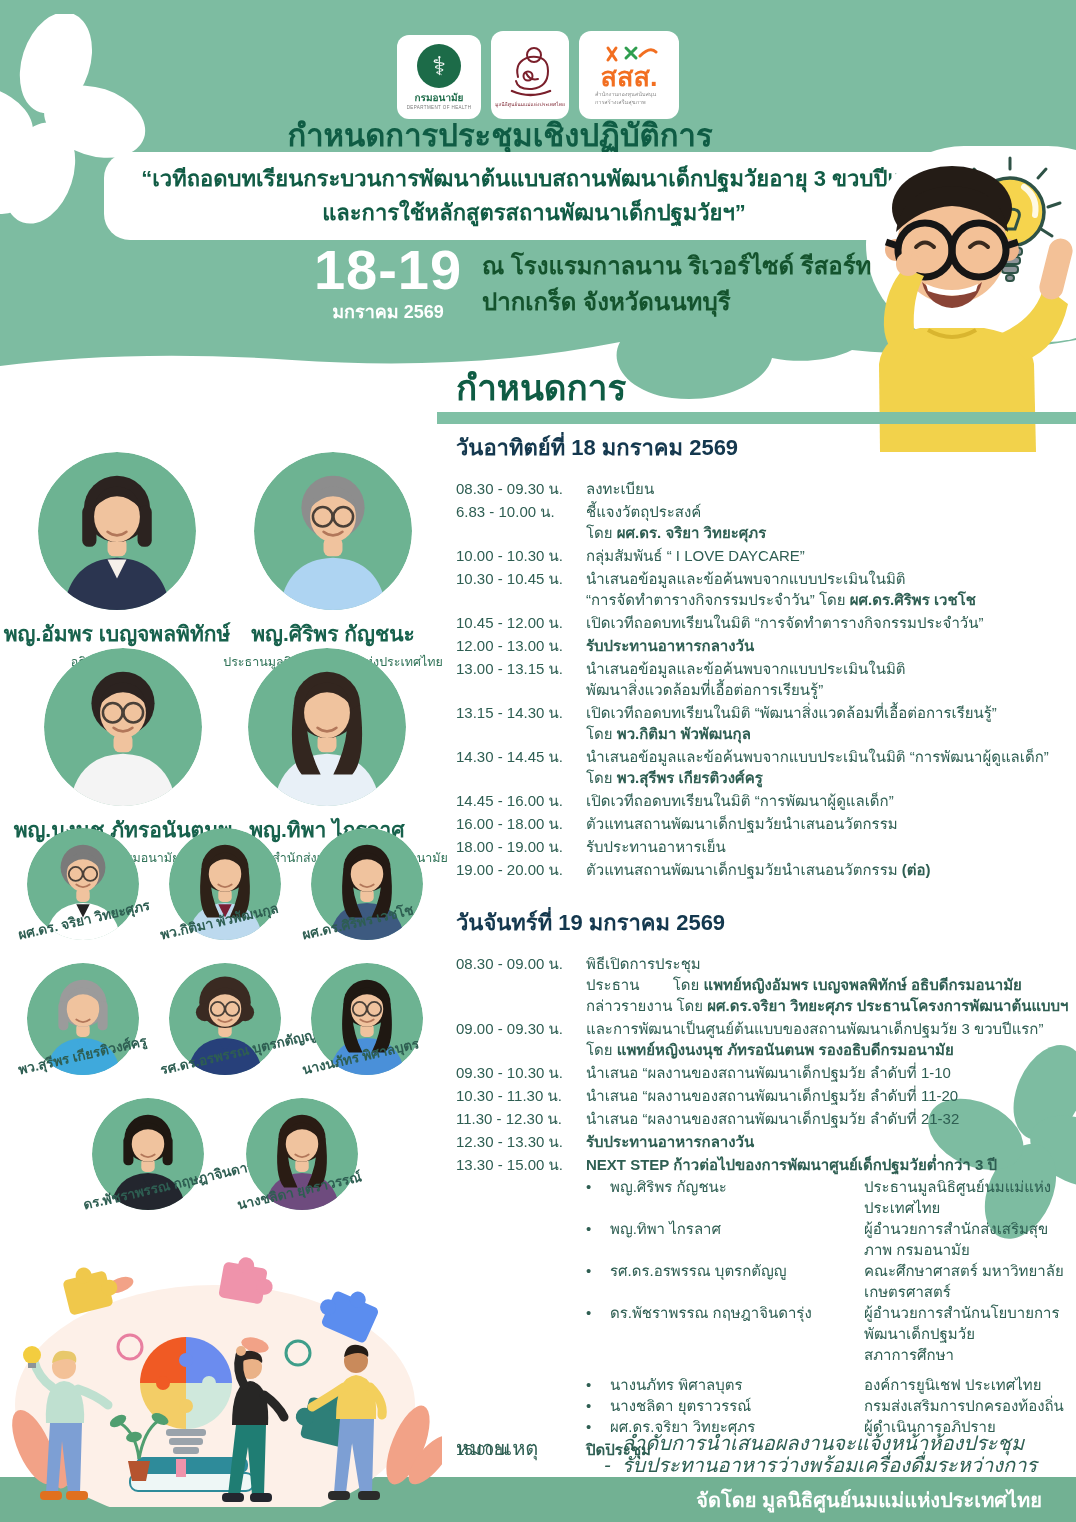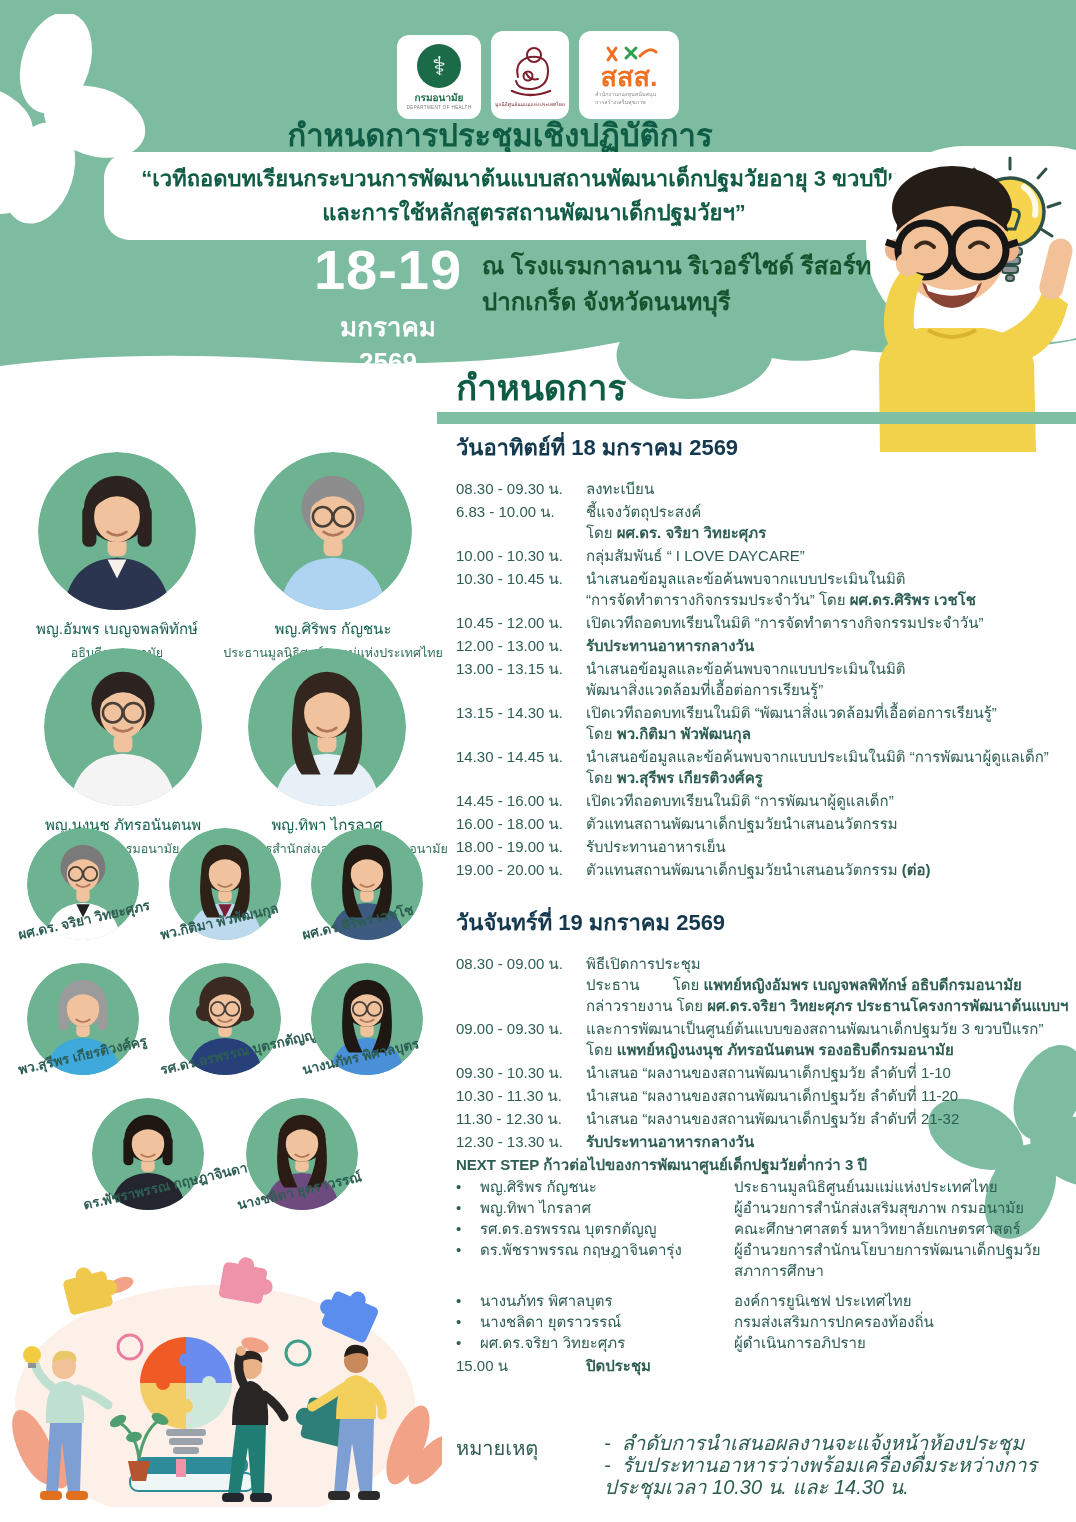--- a/index.html
+++ b/index.html
@@ -21,21 +21,21 @@
   .doh-cap-en{font-size:4.5px;color:#777;letter-spacing:.4px;}
   .milk-cap{font-size:5px;color:#7a1f2b;margin-top:1px;text-align:center;}
   .sss-name{font-size:27px;font-weight:800;color:#f26f21;line-height:1;}
   .sss-cap{font-size:5.5px;color:#888;line-height:1.3;text-align:left;align-self:flex-start;margin-left:14px;}
   .main-title{position:absolute;top:110px;left:0;width:1000px;text-align:center;font-size:31px;font-weight:800;color:#0f5c44;z-index:2;}
   .quote-box{position:absolute;left:104px;top:152px;width:860px;height:88px;background:#fff;border-radius:26px;
              display:flex;flex-direction:column;justify-content:center;text-align:center;z-index:2;
              color:#115c45;font-weight:700;font-size:22px;line-height:1.55;}
   .date-block{position:absolute;left:308px;top:243px;width:160px;text-align:center;color:#fff;z-index:3;}
   .date-big{font-size:56px;font-weight:800;line-height:.95;letter-spacing:1px;}
-  .date-sub{font-size:26px;font-weight:700;margin-top:10px;}
+  .date-sub{font-size:18px;font-weight:700;margin-top:1px;}
   .venue{position:absolute;left:482px;top:248px;color:#14532d;font-size:24px;font-weight:700;line-height:1.5;z-index:3;}
   .cloud{position:absolute;right:-70px;top:146px;width:280px;height:196px;background:#fff;border-radius:110px;z-index:2;}
   .bulb{position:absolute;right:10px;top:156px;z-index:3;}
   .boy{position:absolute;right:0;top:146px;z-index:4;}
   
   .agenda-title{position:absolute;left:456px;top:360px;font-size:35px;font-weight:800;color:#0f5c44;z-index:6;}
   .agenda-bar{position:absolute;left:437px;right:0;top:412px;height:12px;background:#7fc0a5;z-index:6;}
   
   .speakers{position:absolute;left:0;top:452px;width:450px;z-index:3;}
   .sp-row{display:flex;justify-content:center;align-items:flex-start;}
@@ -44,21 +44,21 @@
   .sp-row.r3,.sp-row.r4{gap:20px;height:135px;}
   .sp-row.r5{gap:32px;}
   .sp{position:relative;text-align:center;}
   .sp.lg{width:198px;}
   .sp.sm{width:122px;}
   .ph{border-radius:50%;overflow:hidden;margin:0 auto;}
   .sp.lg .ph{width:158px;height:158px;}
   .sp.sm .ph{width:112px;height:112px;}
   .ph svg{display:block;width:100%;height:100%;}
   .lblwrap{position:relative;left:50%;transform:translateX(-50%);width:max-content;margin-top:7px;}
-  .nm{font-size:15px;font-weight:400;color:#17614c;white-space:nowrap;}
+  .nm{font-size:21px;font-weight:700;color:#17614c;white-space:nowrap;}
   .rl{font-size:12.5px;color:#2f7257;margin-top:2px;white-space:nowrap;}
   .rot{position:absolute;left:-6px;top:100%;margin-top:-16px;transform:rotate(-13deg);transform-origin:left top;
        font-size:13.5px;font-weight:600;color:#2e5e52;white-space:nowrap;}
   
   .schedule{position:absolute;left:456px;top:430px;width:614px;font-size:15px;color:#2e5e52;z-index:4;}
   .day-heading{font-size:22px;font-weight:800;color:#14384e;margin:0 0 13px;}
   .day-heading.second{margin-top:25px;}
   .entry{display:flex;margin-bottom:2px;}
   .time{width:130px;flex:none;line-height:21px;}
   .body{flex:1;}
@@ -586,20 +586,21 @@
             <div class="line"><span>นำเสนอ “ผลงานของสถานพัฒนาเด็กปฐมวัย ลำดับที่ 21-32</span></div>
           </div>
     </div>
         <div class="entry">
       <div class="time">12.30 - 13.30 น.</div>
       <div class="body">
             <div class="line"><span class="b">รับประทานอาหารกลางวัน</span></div>
           </div>
     </div>
         <div class="entry">
+      <div class="time">13.30 - 15.00 น.</div>
       <div class="body">
             <div class="line"><span class="b">NEXT STEP ก้าวต่อไปของการพัฒนาศูนย์เด็กปฐมวัยต่ำกว่า 3 ปี</span></div>
             <div class="panel">
               <div class="prow">
         <div class="dot">•</div>
         <div class="pname">พญ.ศิริพร กัญชนะ</div>
         <div class="porg">ประธานมูลนิธิศูนย์นมแม่แห่งประเทศไทย</div>
       </div>
               <div class="prow">
         <div class="dot">•</div>
@@ -747,13 +748,16 @@
       <path d="M344 102 Q346 88 358 90 Q370 92 368 102 Q360 94 344 102 Z" fill="#241c16"></path>
       <path d="M336 164 Q336 122 356 120 Q378 122 376 164 Z" fill="#f3cf5c"></path>
       <path d="M344 132 Q326 144 312 152" stroke="#f3cf5c" stroke-width="9" fill="none" stroke-linecap="round"></path>
       <path d="M370 132 Q384 146 382 160" stroke="#f3cf5c" stroke-width="9" fill="none" stroke-linecap="round"></path>
       <path d="M340 164 L334 238 L346 238 L352 188 L360 238 L372 238 L374 164 Z" fill="#7d9fd4"></path>
       <rect x="328" y="236" width="22" height="9" rx="4" fill="#2b2b2b"></rect>
         <rect x="358" y="236" width="22" height="9" rx="4" fill="#2b2b2b"></rect>
     </g>
   </svg>
 
+  <div class="footer">
+    <span>จัดโดย มูลนิธิศูนย์นมแม่แห่งประเทศไทย</span>
+  </div>
 </div>
 
 </body></html>

